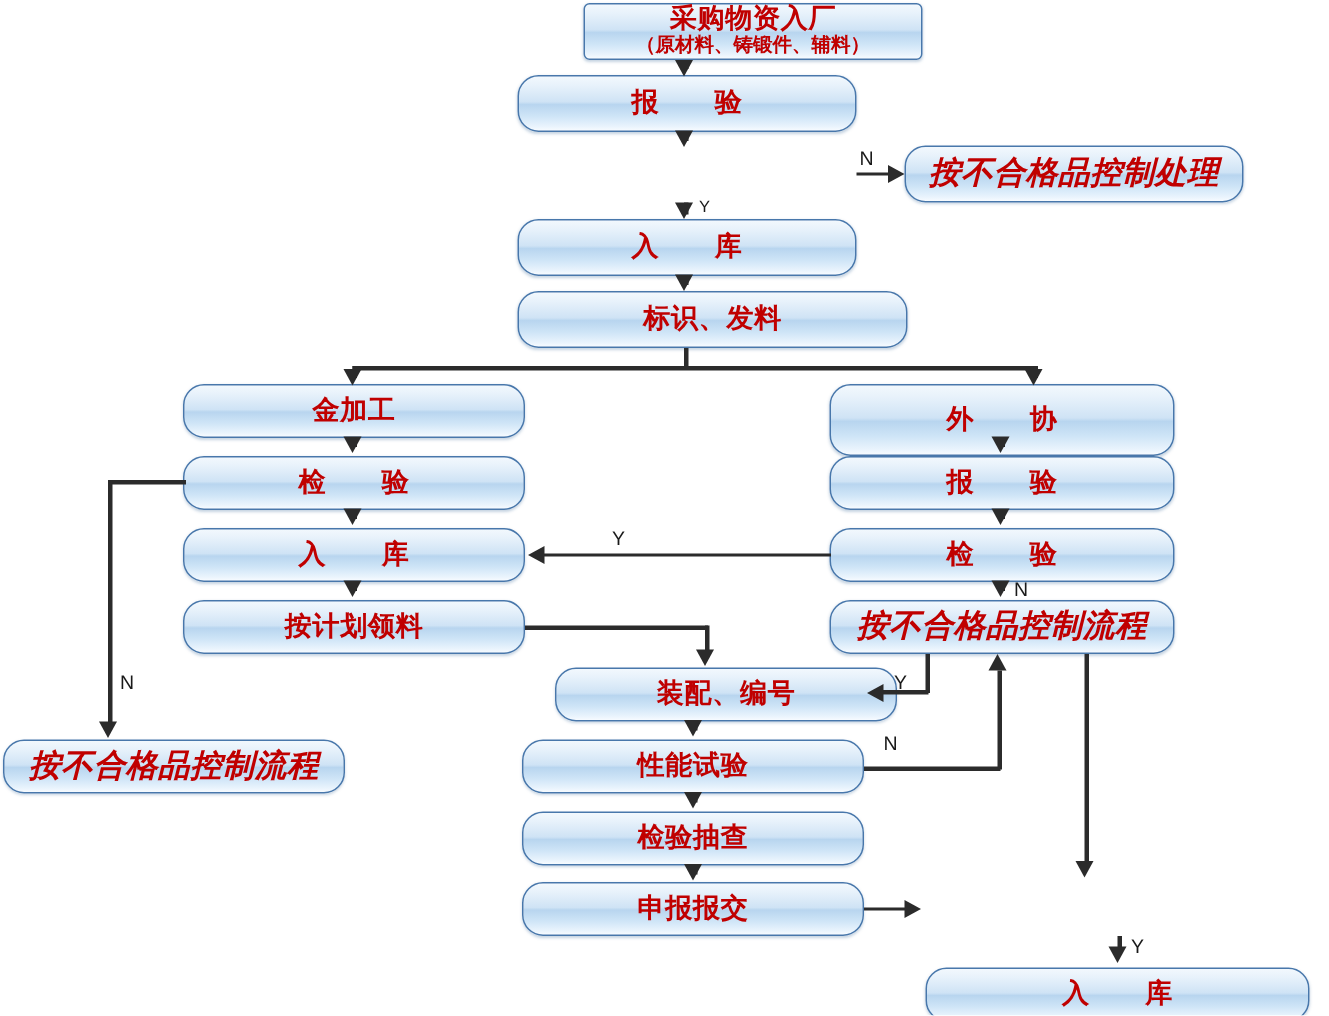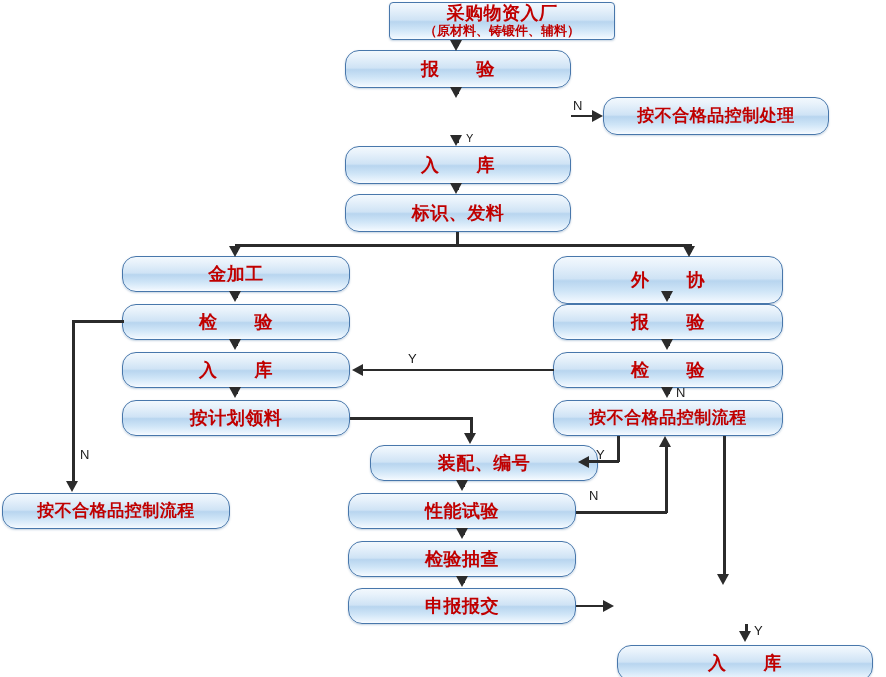--- a/index.html
+++ b/index.html
@@ -43,21 +43,21 @@
   }
   .node .t1 {
     font-size: 18px;
     letter-spacing: 0.5px;
   }
   .node .t2 {
     font-size: 13px;
     letter-spacing: 0px;
     margin-top: 1px;
   }
-  .node.wide .t1  { font-size: 17px; }
+  .node.wide .t1  { font-size: 21px; font-style: italic; }
 
   
   .ln {
     position: absolute;
     background: #2b2b2b;
   }
   .lnv { width: 2.5px; }
   .lnh { height: 2.5px; }
 
   .arrow {
@@ -110,21 +110,21 @@
 
 
   <div class="node wide" style="left:603px; top:97px; width:226px; height:38px;">
     <span class="t1">按不合格品控制处理</span>
   </div>
 
   <div class="node" style="left:345px; top:146px; width:226px; height:38px;">
     <span class="t1">入　　库</span>
   </div>
 
-  <div class="node" style="left:345px; top:194px; width:226px; height:38px;">
+  <div class="node" style="left:345px; top:194px; width:260px; height:38px;">
     <span class="t1">标识、发料</span>
   </div>
 
   <div class="node" style="left:122px; top:256px; width:228px; height:36px;">
     <span class="t1">金加工</span>
   </div>
 
   <div class="node" style="left:122px; top:304px; width:228px; height:36px;">
     <span class="t1">检　　验</span>
   </div>

